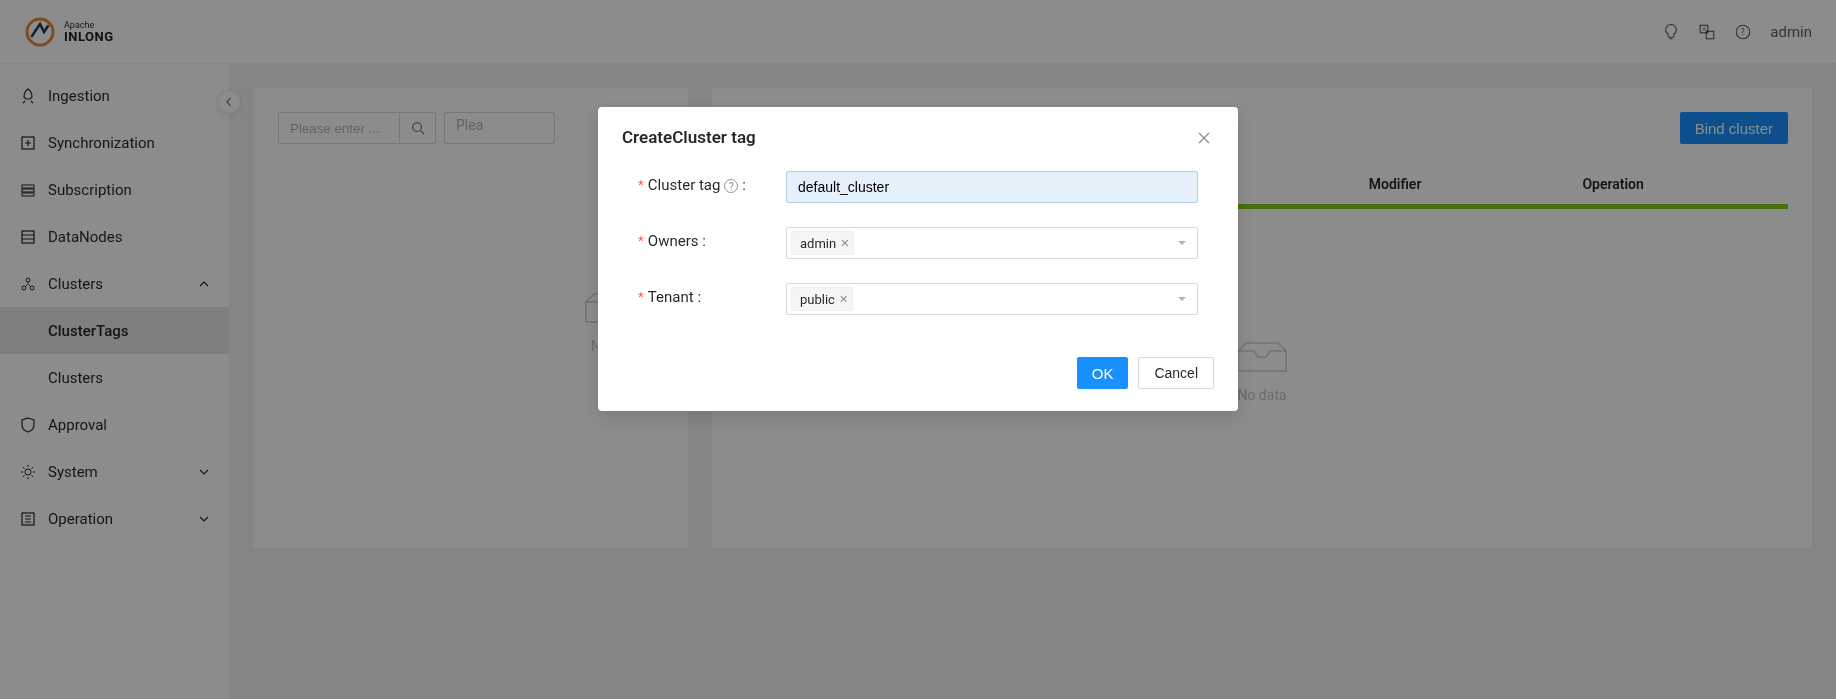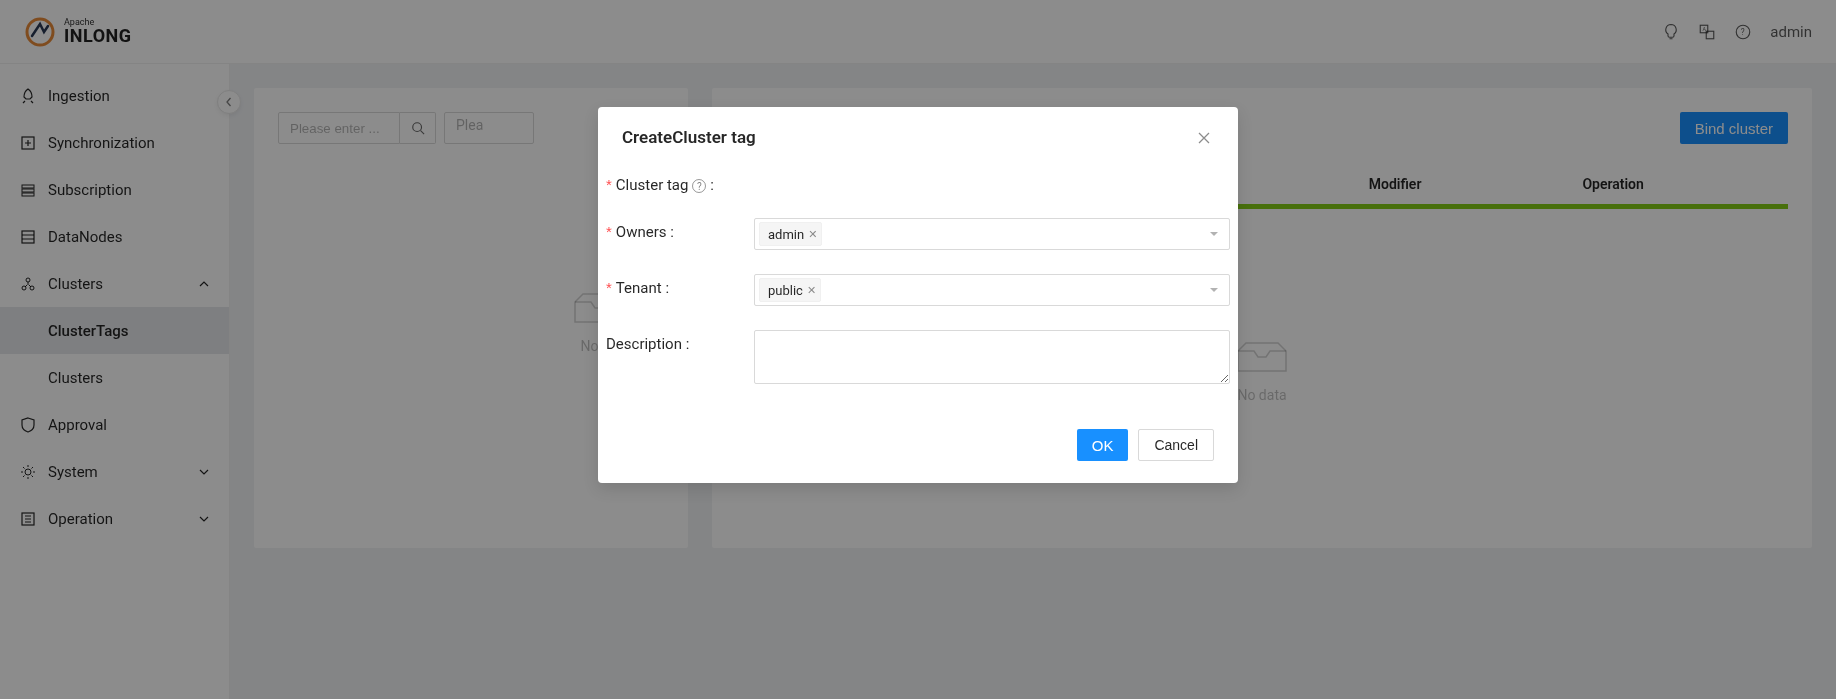--- a/index.html
+++ b/index.html
@@ -4,21 +4,21 @@
 <style>
 * { box-sizing: border-box; margin: 0; padding: 0; }
 body { font-family: -apple-system, BlinkMacSystemFont, "Segoe UI", Roboto, "Helvetica Neue", Arial, sans-serif; font-size: 14px; color: rgba(0,0,0,0.85); background: #f0f2f5; width: 1836px; height: 699px; overflow: hidden; position: relative; }
 
 
 .header { height: 64px; background: #fff; border-bottom: 1px solid #f0f0f0; display: flex; align-items: center; padding: 0 24px; justify-content: space-between; }
 .logo-wrap { display: flex; align-items: center; gap: 8px; }
 .logo-svg { width: 32px; height: 32px; }
 .logo-text { display: flex; flex-direction: column; line-height: 1; }
 .logo-text .t1 { font-size: 9px; color: #333; }
-.logo-text .t2 { font-size: 18px; font-weight: 700; color: #222; letter-spacing: 0.5px; }
+.logo-text .t2 { font-size: 13px; font-weight: 700; color: #222; letter-spacing: 0.5px; }
 .header-right { display: flex; align-items: center; gap: 18px; color: rgba(0,0,0,0.65); }
 .header-icon { width: 18px; height: 18px; cursor: pointer; }
 .user-name { font-size: 15px; }
 
 
 .main { display: flex; height: calc(100% - 64px); }
 .sider { width: 230px; background: #fff; position: relative; border-right: 1px solid #f0f0f0; }
 .sider-trigger { position: absolute; right: -12px; top: 26px; width: 24px; height: 24px; border-radius: 50%; background: #fff; border: 1px solid #e8e8e8; display: flex; align-items: center; justify-content: center; cursor: pointer; box-shadow: 0 2px 4px rgba(0,0,0,0.06); }
 .menu { list-style: none; padding: 8px 0; }
 .menu-item, .menu-sub { display: flex; align-items: center; padding: 0 20px; height: 47px; cursor: pointer; font-size: 15px; color: rgba(0,0,0,0.85); gap: 12px; position: relative; }
@@ -30,40 +30,40 @@
 
 
 .content { flex: 1; padding: 24px; display: flex; gap: 24px; }
 .card { background: #fff; border-radius: 2px; padding: 24px; }
 .card-left { width: 434px; display:flex; flex-direction:row; height: 460px;}
 .card-right { flex: 1; display:flex; flex-direction:column; height: 460px;}
 .search-row { display: flex; gap: 8px; margin-bottom: 24px; }
 .input-search { border: 1px solid #d9d9d9; border-radius: 2px 0 0 2px; padding: 4px 11px; height: 32px; width: 122px; outline: none; }
 .input-search::placeholder { color: rgba(0,0,0,0.3); }
 .search-btn { border: 1px solid #d9d9d9; border-left: none; border-radius: 0 2px 2px 0; width: 36px; height: 32px; background: #fff; cursor: pointer; display:flex;align-items:center;justify-content:center;margin-left:-8px;}
-.select-type { border: 1px solid #d9d9d9; border-radius: 2px; padding: 4px 11px; height: 32px; width: 90px; color: rgba(0,0,0,0.3); }
+.select-type { border: 1px solid #d9d9d9; border-radius: 2px; padding: 4px 11px; height: 32px; width: 111px; color: rgba(0,0,0,0.3); }
 .empty { flex:1; display: flex; flex-direction: column; align-items: center; justify-content: center; color: rgba(0,0,0,0.25); gap: 8px; }
 .empty-svg { width: 64px; height: 48px; }
 .meta-row { display:flex; justify-content:flex-end; padding: 4px 0 24px; font-size:15px;}
 .meta-row .label { color: rgba(0,0,0,0.65); margin-right:6px;}
 .toolbar-row { display:flex; justify-content:space-between; align-items:center; margin-bottom:20px;}
 .select-box { border:1px solid #d9d9d9; height:32px; border-radius:2px; padding:0 24px 0 11px; display:inline-flex; align-items:center; position:relative; min-width:30px;}
 .select-box::after { content:""; position:absolute; right:8px; top:13px; border:4px solid transparent; border-top-color:rgba(0,0,0,0.3);}
 .btn-primary { background:#1890ff; color:#fff; border:none; height:32px; padding:0 15px; border-radius:2px; cursor:pointer; font-size:15px;}
 .btn-default { background:#fff; color:rgba(0,0,0,0.85); border:1px solid #d9d9d9; height:32px; padding:0 15px; border-radius:2px; cursor:pointer; font-size:14px;}
 .table-head { display:flex; border-bottom:5px solid #84cc16; padding:12px 0; font-weight:600;}
 .th { flex:1; padding:0 8px;}
 
 
 .overlay { position:absolute; inset:0; background:rgba(0,0,0,0.45); }
 .modal { position:absolute; left:50%; top:107px; transform:translateX(-50%); width:640px; background:#fff; border-radius:4px; box-shadow:0 6px 16px rgba(0,0,0,0.12); }
 .modal-header { padding: 20px 24px 0; display:flex; justify-content:space-between; align-items:flex-start;}
 .modal-title { font-size:17px; font-weight:600; color:rgba(0,0,0,0.85);}
 .modal-close { cursor:pointer; color:rgba(0,0,0,0.45); font-size:16px; line-height:1; padding:4px;}
-.modal-body { padding: 20px 8px 8px; }
+.modal-body { padding: 20px 40px 8px; }
 .form-row { display:flex; align-items:flex-start; margin-bottom:24px; }
 .form-label { width:148px; text-align:left; padding-top:5px; font-size:15px; color:rgba(0,0,0,0.85); }
 .form-label .req { color:#ff4d4f; margin-right:4px; font-family:SimSun,sans-serif;}
 .form-control { flex:1; }
 .in-text { width:100%; height:32px; border:1px solid #d9d9d9; border-radius:2px; padding:4px 11px; font-size:14px; outline:none;}
 .in-text.highlight { background:#e6f0fb; border-color:#b7cfea;}
 .in-select { width:100%; min-height:32px; border:1px solid #d9d9d9; border-radius:2px; padding:2px 28px 2px 4px; position:relative; display:flex; flex-wrap:wrap; gap:4px; align-items:center;}
 .in-select::after { content:""; position:absolute; right:11px; top:13px; border:4px solid transparent; border-top-color:rgba(0,0,0,0.3);}
 .tag { background:#f5f5f5; border:1px solid #f0f0f0; border-radius:2px; padding:0 4px 0 8px; height:24px; display:inline-flex; align-items:center; font-size:13px; gap:4px;}
 .tag-x { color:rgba(0,0,0,0.45); cursor:pointer; font-size:11px;}
@@ -242,20 +242,23 @@
     <div class="modal-title">CreateCluster tag</div>
     <div class="modal-close">
       <svg width="12" height="12" viewBox="0 0 12 12">
           <path d="M1 1 L11 11 M11 1 L1 11" stroke="currentColor" stroke-width="1.3"></path>
         </svg>
     </div>
   </div>
   <div class="modal-body">
     <div class="form-row">
       <div class="form-label"><span class="req">*</span><span>Cluster tag</span><span class="qicon">?</span> :</div>
+      <div class="form-control">
+        <input class="in-text highlight" value="default_cluster" style="">
+      </div>
     </div>
     <div class="form-row">
       <div class="form-label"><span class="req">*</span><span>Owners</span> :</div>
       <div class="form-control">
         <div class="in-select">
           <span class="tag">
               <span>admin</span>
               <span class="tag-x">✕</span>
             </span>
         </div>
@@ -265,24 +268,18 @@
       <div class="form-label"><span class="req">*</span><span>Tenant</span> :</div>
       <div class="form-control">
         <div class="in-select">
           <span class="tag">
               <span>public</span>
               <span class="tag-x">✕</span>
             </span>
         </div>
       </div>
     </div>
-    <div class="form-row">
-      <div class="form-label"><span>Description</span> :</div>
-      <div class="form-control">
-        <textarea class="in-area" style=""></textarea>
-      </div>
-    </div>
   </div>
   <div class="modal-footer">
     <button class="btn-primary">OK</button>
     <button class="btn-default">Cancel</button>
   </div>
 </div>
 
 </body></html>

